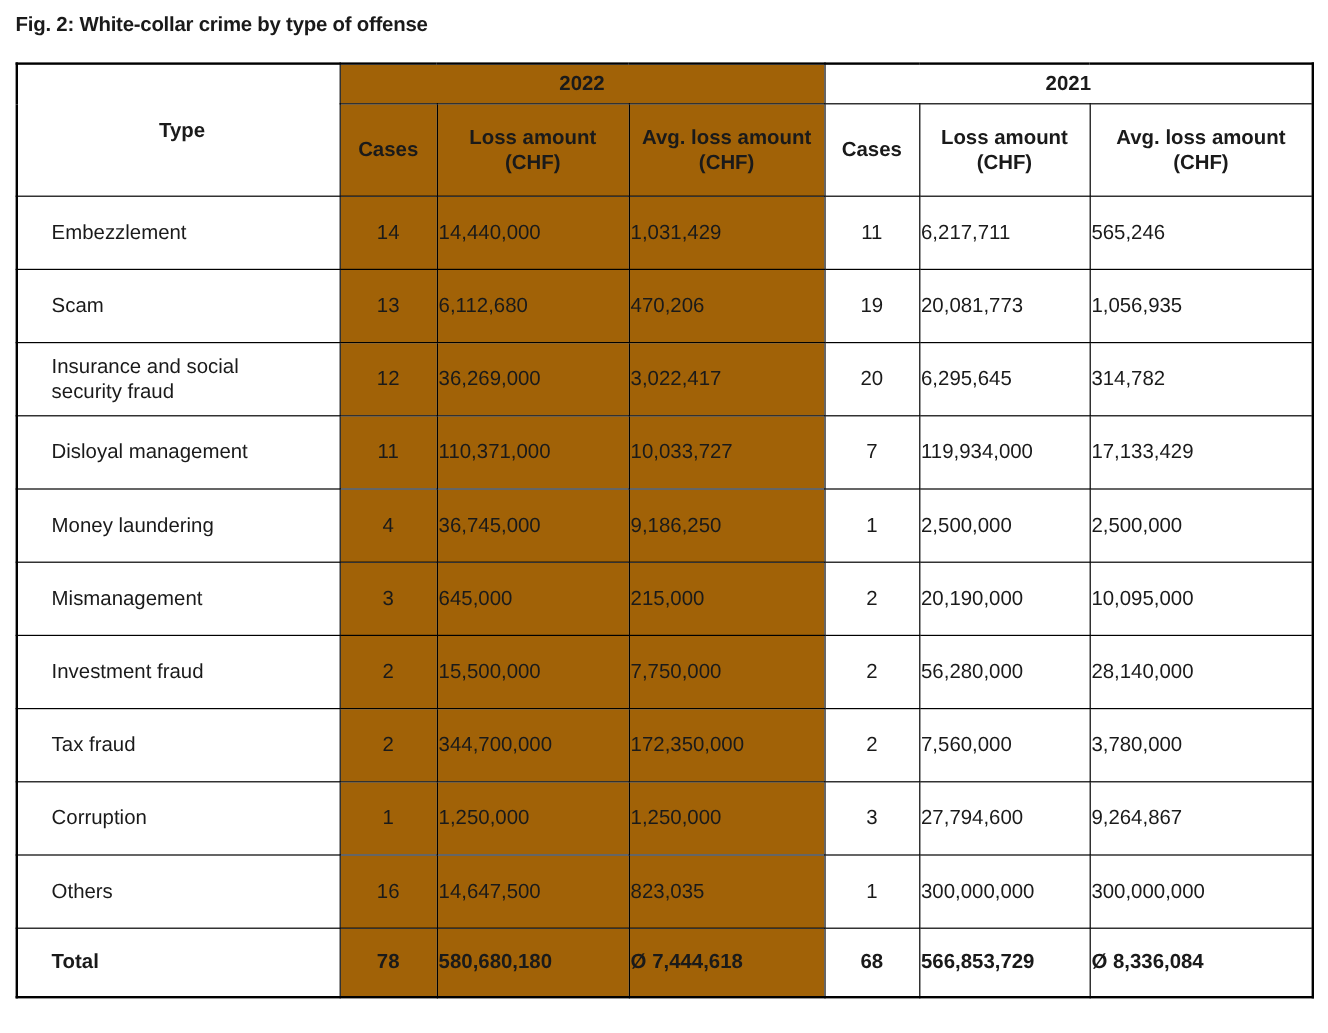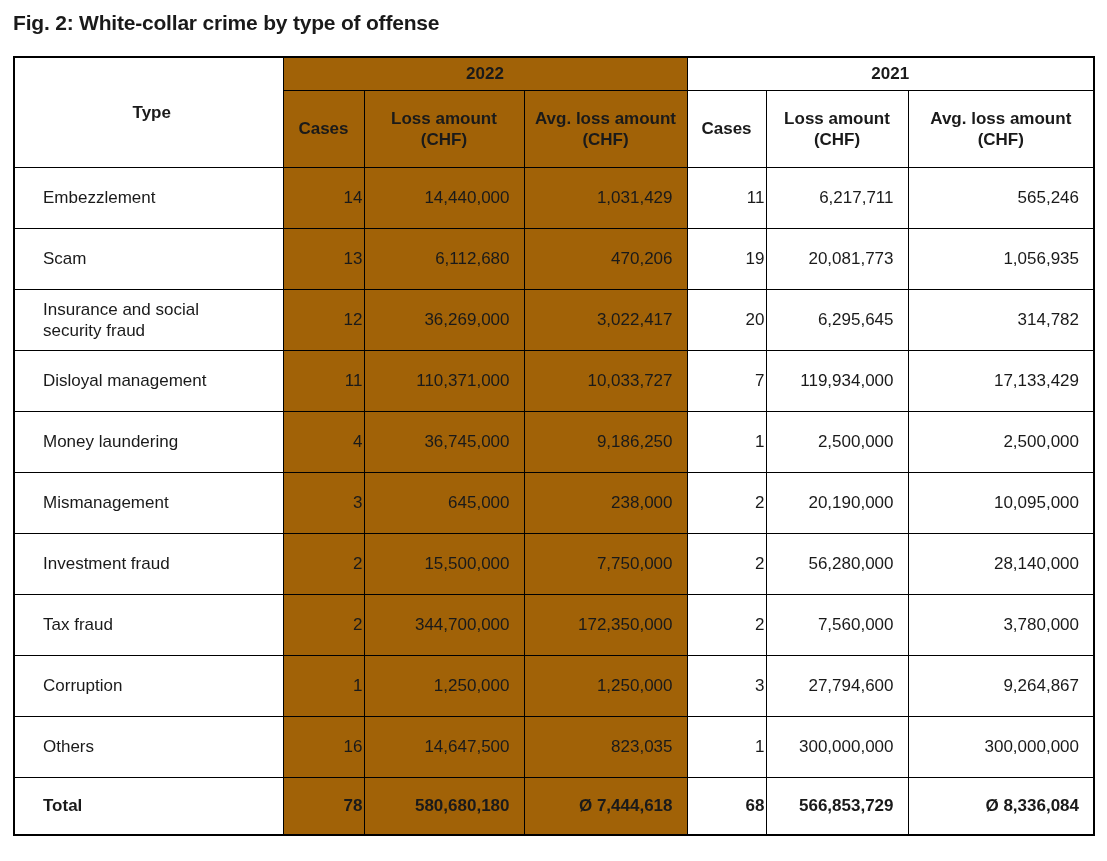--- a/index.html
+++ b/index.html
@@ -5,21 +5,21 @@
   html, body {
     margin: 0;
     padding: 0;
     background: #ffffff;
     width: 1107px;
     height: 861px;
     font-family: "Liberation Sans", sans-serif;
     color: #1a1a1a;
   }
   .page-title {
-    font-size: 21px;
+    font-size: 17px;
     font-weight: bold;
     margin: 11px 0 21px 13px;
     letter-spacing: -0.2px;
   }
   table.crime-table {
     border-collapse: collapse;
     margin-left: 13px;
     width: 1080px;
     table-layout: fixed;
     border: 2px solid #000;
@@ -39,22 +39,22 @@
     text-align: left;
     padding-left: 28px;
     padding-right: 60px;
     line-height: 1.25;
   }
   .type-head {
     text-align: center;
     padding-left: 12px !important;
     font-weight: bold;
   }
-  .cases-cell { text-align: right; margin-left: 38px; }
-  .num-cell { text-align: right; padding-right: 14px; }
+  .cases-cell { text-align: center; margin-left: 38px; }
+  .num-cell { padding-right: 14px; }
   .total-row td { font-weight: bold; height: 54px; }
 </style>
 </head>
 <body>
 
 <div class="page-title">Fig. 2: White-collar crime by type of offense</div>
 
 <table class="crime-table">
   <colgroup>
     <col style="width:269px">
@@ -129,21 +129,21 @@
     <td class="num-cell g22">9,186,250</td>
     <td class="cases-cell">1</td>
     <td class="num-cell">2,500,000</td>
     <td class="num-cell">2,500,000</td>
   </tr>
 
   <tr>
     <td class="type-cell">Mismanagement</td>
     <td class="cases-cell g22">3</td>
     <td class="num-cell g22">645,000</td>
-    <td class="num-cell g22">238,000</td>
+    <td class="num-cell g22">215,000</td>
     <td class="cases-cell">2</td>
     <td class="num-cell">20,190,000</td>
     <td class="num-cell">10,095,000</td>
   </tr>
 
   <tr>
     <td class="type-cell">Investment fraud</td>
     <td class="cases-cell g22">2</td>
     <td class="num-cell g22">15,500,000</td>
     <td class="num-cell g22">7,750,000</td>

